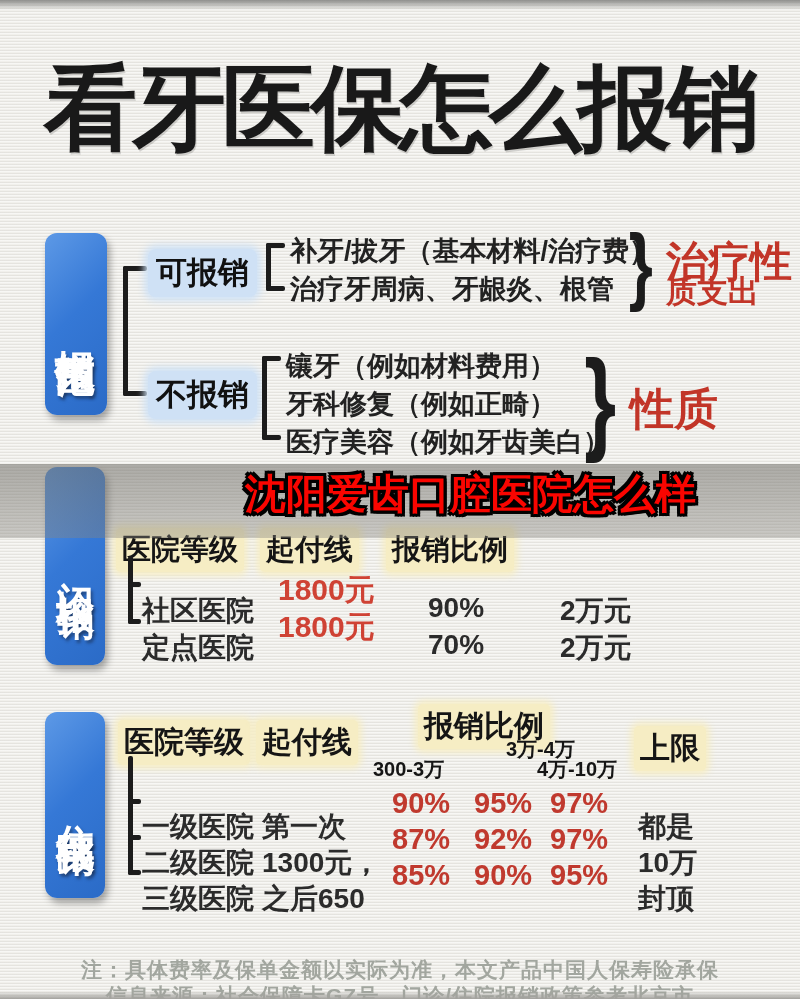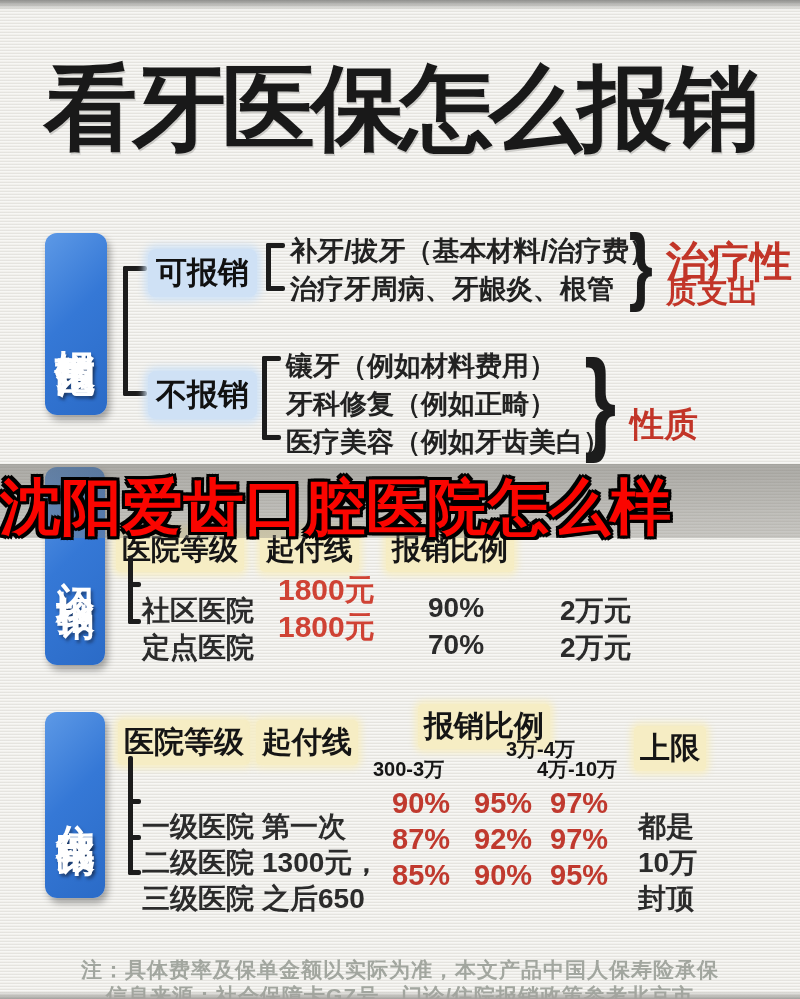--- a/index.html
+++ b/index.html
@@ -38,22 +38,22 @@
   .yellow{background:#f6edc4;border-radius:5px;box-shadow:0 0 6px 4px rgba(246,237,196,.9);
     font-weight:900;color:#151515;padding:2px 6px;}
   .h2nd{font-size:29px;}
   .cell{font-size:28px;font-weight:700;color:#2b2b2b;margin-top:20px;}
   .money{font-size:30px;font-weight:900;color:#cf4234;}
   .pct-red{font-size:29px;font-weight:900;color:#c0392e;}
   .subhead{font-size:20px;font-weight:900;color:#151515;}
 
   .band{left:0;top:464px;width:800px;height:74px;z-index:40;
     background:linear-gradient(180deg,rgba(104,102,96,.52),rgba(136,134,128,.40));}
-  .overlay-title{left:0;top:467px;width:696px;text-align:left;z-index:50;
-    font-size:61px;font-weight:900;color:#fa0500;letter-spacing:0px;
+  .overlay-title{left:0;top:467px;width:696px;text-align:right;z-index:50;
+    font-size:41px;font-weight:900;color:#fa0500;letter-spacing:0px;
     text-shadow:-3px -3px 0 #000,3px -3px 0 #000,-3px 3px 0 #000,3px 3px 0 #000,
       -3px 0 0 #000,3px 0 0 #000,0 -3px 0 #000,0 3px 0 #000;}
 
   .footer-line{left:0;width:800px;text-align:center;font-size:21px;font-weight:700;
     color:#a2a69f;letter-spacing:1px;}
 </style>
 </head>
 <body>
 
 <div class="page">
@@ -80,21 +80,21 @@
   <div class="abs note-red" style="left:666px;top:271px;font-size:31px;">质支出</div>
 
   <div class="abs pill-blue" style="left:148px;top:371px;">不报销</div>
   <div class="bar" style="left:262px;top:356px;width:5px;height:84px;"></div>
   <div class="bar" style="left:262px;top:356px;width:19px;height:5px;"></div>
   <div class="bar" style="left:262px;top:435px;width:19px;height:5px;"></div>
   <div class="abs item" style="left:286px;top:348px;">镶牙（例如材料费用）</div>
   <div class="abs item" style="left:286px;top:386px;">牙科修复（例如正畸）</div>
   <div class="abs item" style="left:286px;top:424px;">医疗美容（例如牙齿美白）</div>
   <div class="abs brace" style="left:578px;top:338px;font-size:114px;line-height:124px;">}</div>
-  <div class="abs note-red" style="left:630px;top:402px;font-size:34px;">性质</div>
+  <div class="abs note-red" style="left:630px;top:380px;font-size:44px;">性质</div>
 
   <div class="abs tab tab-outpatient">
     <span>门诊报销</span>
   </div>
 
   <div class="abs yellow h2nd" style="left:116px;top:528px;">医院等级</div>
   <div class="abs yellow h2nd" style="left:260px;top:528px;">起付线</div>
   <div class="abs yellow h2nd" style="left:386px;top:528px;">报销比例</div>
 
   <div class="bar" style="left:128px;top:556px;width:5px;height:68px;"></div>

